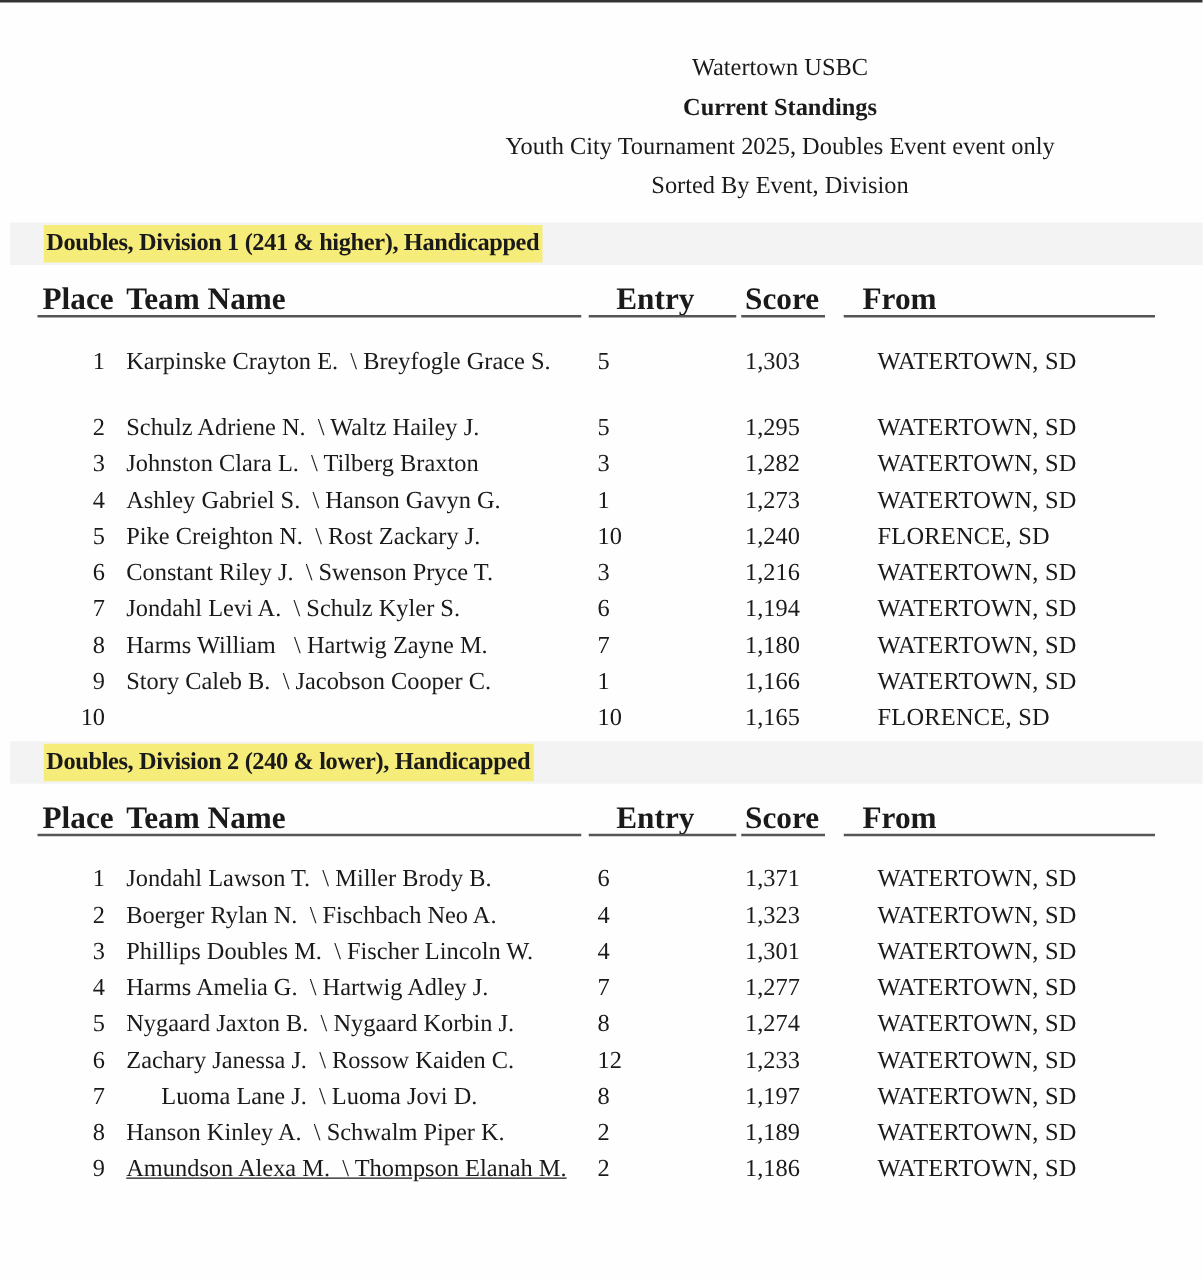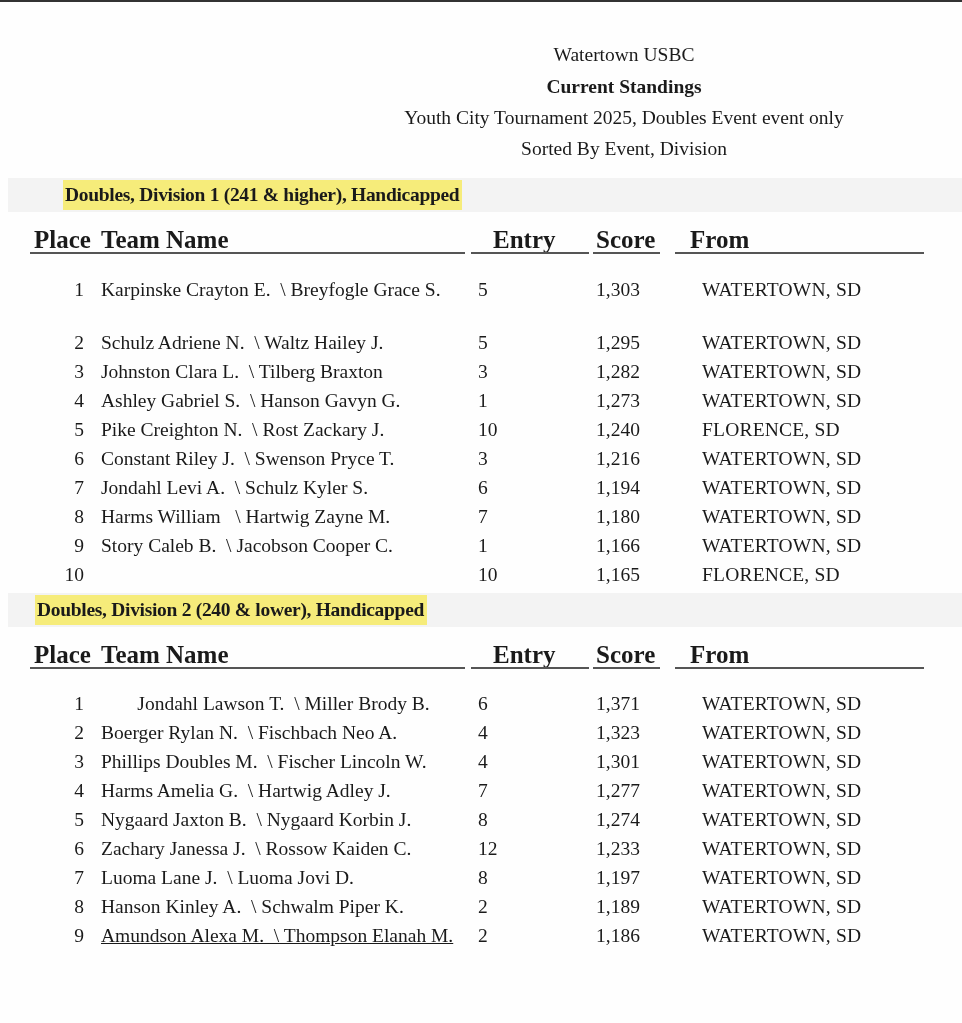--- a/index.html
+++ b/index.html
@@ -39,21 +39,21 @@
 <div class="header">
   <div class="line l1">Watertown USBC</div>
   <div class="line l2">Current Standings</div>
   <div class="line l3">Youth City Tournament 2025, Doubles Event event only</div>
   <div class="line l4">Sorted By Event, Division</div>
 </div>
 
 <div id="divisions">
     <div>
       <div class="division-bar" style="top: 178px;"></div>
-      <div class="division-title" style="top: 180px; margin-left: 28px;">Doubles, Division 1 (241 &amp; higher), Handicapped</div>
+      <div class="division-title" style="top: 180px;">Doubles, Division 1 (241 &amp; higher), Handicapped</div>
       <div class="col-header" style="left: 34px; top: 226px;">Place</div>
       <div class="rule" style="left: 30px; width: 66px; top: 252px;"></div>
       <div class="col-header" style="left: 101px; top: 226px;">Team Name</div>
       <div class="rule" style="left: 96px; width: 369px; top: 252px;"></div>
       <div class="col-header" style="left: 493px; top: 226px;">Entry</div>
       <div class="rule" style="left: 471px; width: 118px; top: 252px;"></div>
       <div class="col-header" style="left: 596px; top: 226px;">Score</div>
       <div class="rule" style="left: 593px; width: 67px; top: 252px;"></div>
       <div class="col-header" style="left: 690px; top: 226px;">From</div>
       <div class="rule" style="left: 675px; width: 249px; top: 252px;"></div>
@@ -136,21 +136,21 @@
       <div class="col-header" style="left: 101px; top: 641px;">Team Name</div>
       <div class="rule" style="left: 96px; width: 369px; top: 667px;"></div>
       <div class="col-header" style="left: 493px; top: 641px;">Entry</div>
       <div class="rule" style="left: 471px; width: 118px; top: 667px;"></div>
       <div class="col-header" style="left: 596px; top: 641px;">Score</div>
       <div class="rule" style="left: 593px; width: 67px; top: 667px;"></div>
       <div class="col-header" style="left: 690px; top: 641px;">From</div>
       <div class="rule" style="left: 675px; width: 249px; top: 667px;"></div>
       <div class="row" style="top: 693px;">
         <span class="place">1</span>
-        <span class="team" style="white-space: pre-wrap; text-align: center;">Jondahl Lawson T.  \ Miller Brody B.</span>
+        <span class="team" style="white-space: pre-wrap;">Jondahl Lawson T.  \ Miller Brody B.</span>
         <span class="entry">6</span>
         <span class="score">1,371</span>
         <span class="from">WATERTOWN, SD</span>
       </div>
       <div class="row" style="top: 722px;">
         <span class="place">2</span>
         <span class="team" style="white-space: pre-wrap;">Boerger Rylan N.  \ Fischbach Neo A.</span>
         <span class="entry">4</span>
         <span class="score">1,323</span>
         <span class="from">WATERTOWN, SD</span>
@@ -178,21 +178,21 @@
       </div>
       <div class="row" style="top: 838px;">
         <span class="place">6</span>
         <span class="team" style="white-space: pre-wrap;">Zachary Janessa J.  \ Rossow Kaiden C.</span>
         <span class="entry">12</span>
         <span class="score">1,233</span>
         <span class="from">WATERTOWN, SD</span>
       </div>
       <div class="row" style="top: 867px;">
         <span class="place">7</span>
-        <span class="team" style="white-space: pre-wrap;">Luoma Lane J.  \ Luoma Jovi D.</span>
+        <span class="team" style="white-space: pre-wrap; margin-left: 28px;">Luoma Lane J.  \ Luoma Jovi D.</span>
         <span class="entry">8</span>
         <span class="score">1,197</span>
         <span class="from">WATERTOWN, SD</span>
       </div>
       <div class="row" style="top: 896px;">
         <span class="place">8</span>
         <span class="team" style="white-space: pre-wrap;">Hanson Kinley A.  \ Schwalm Piper K.</span>
         <span class="entry">2</span>
         <span class="score">1,189</span>
         <span class="from">WATERTOWN, SD</span>

